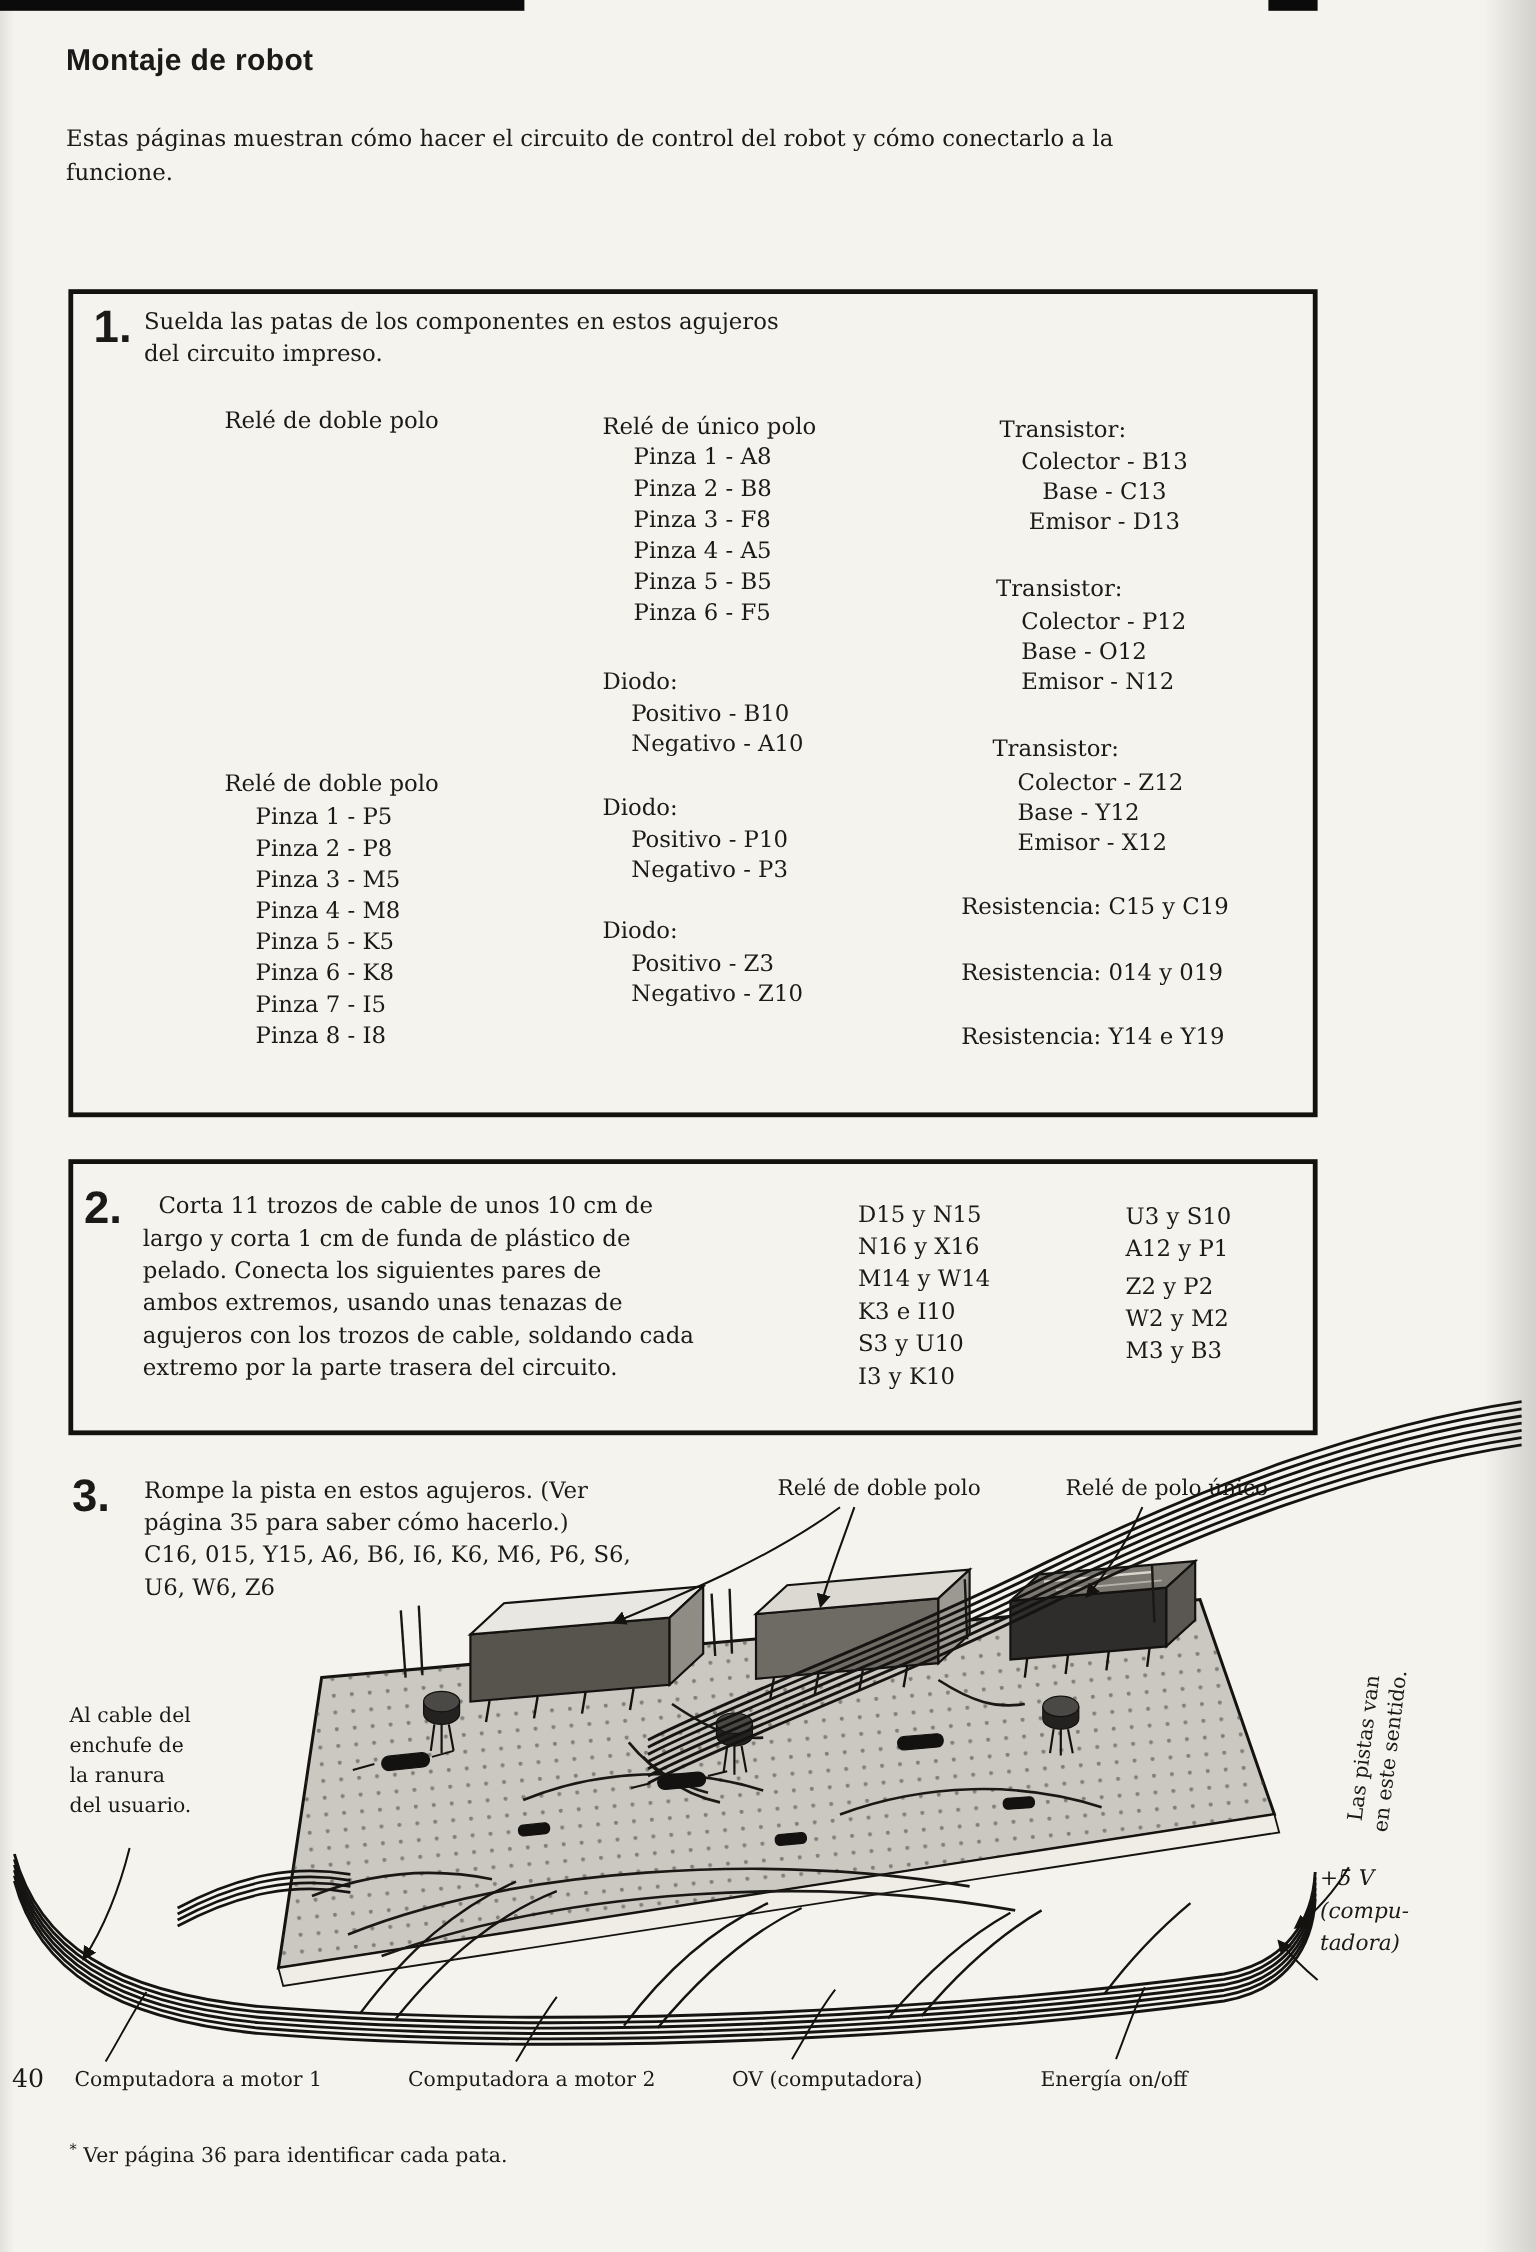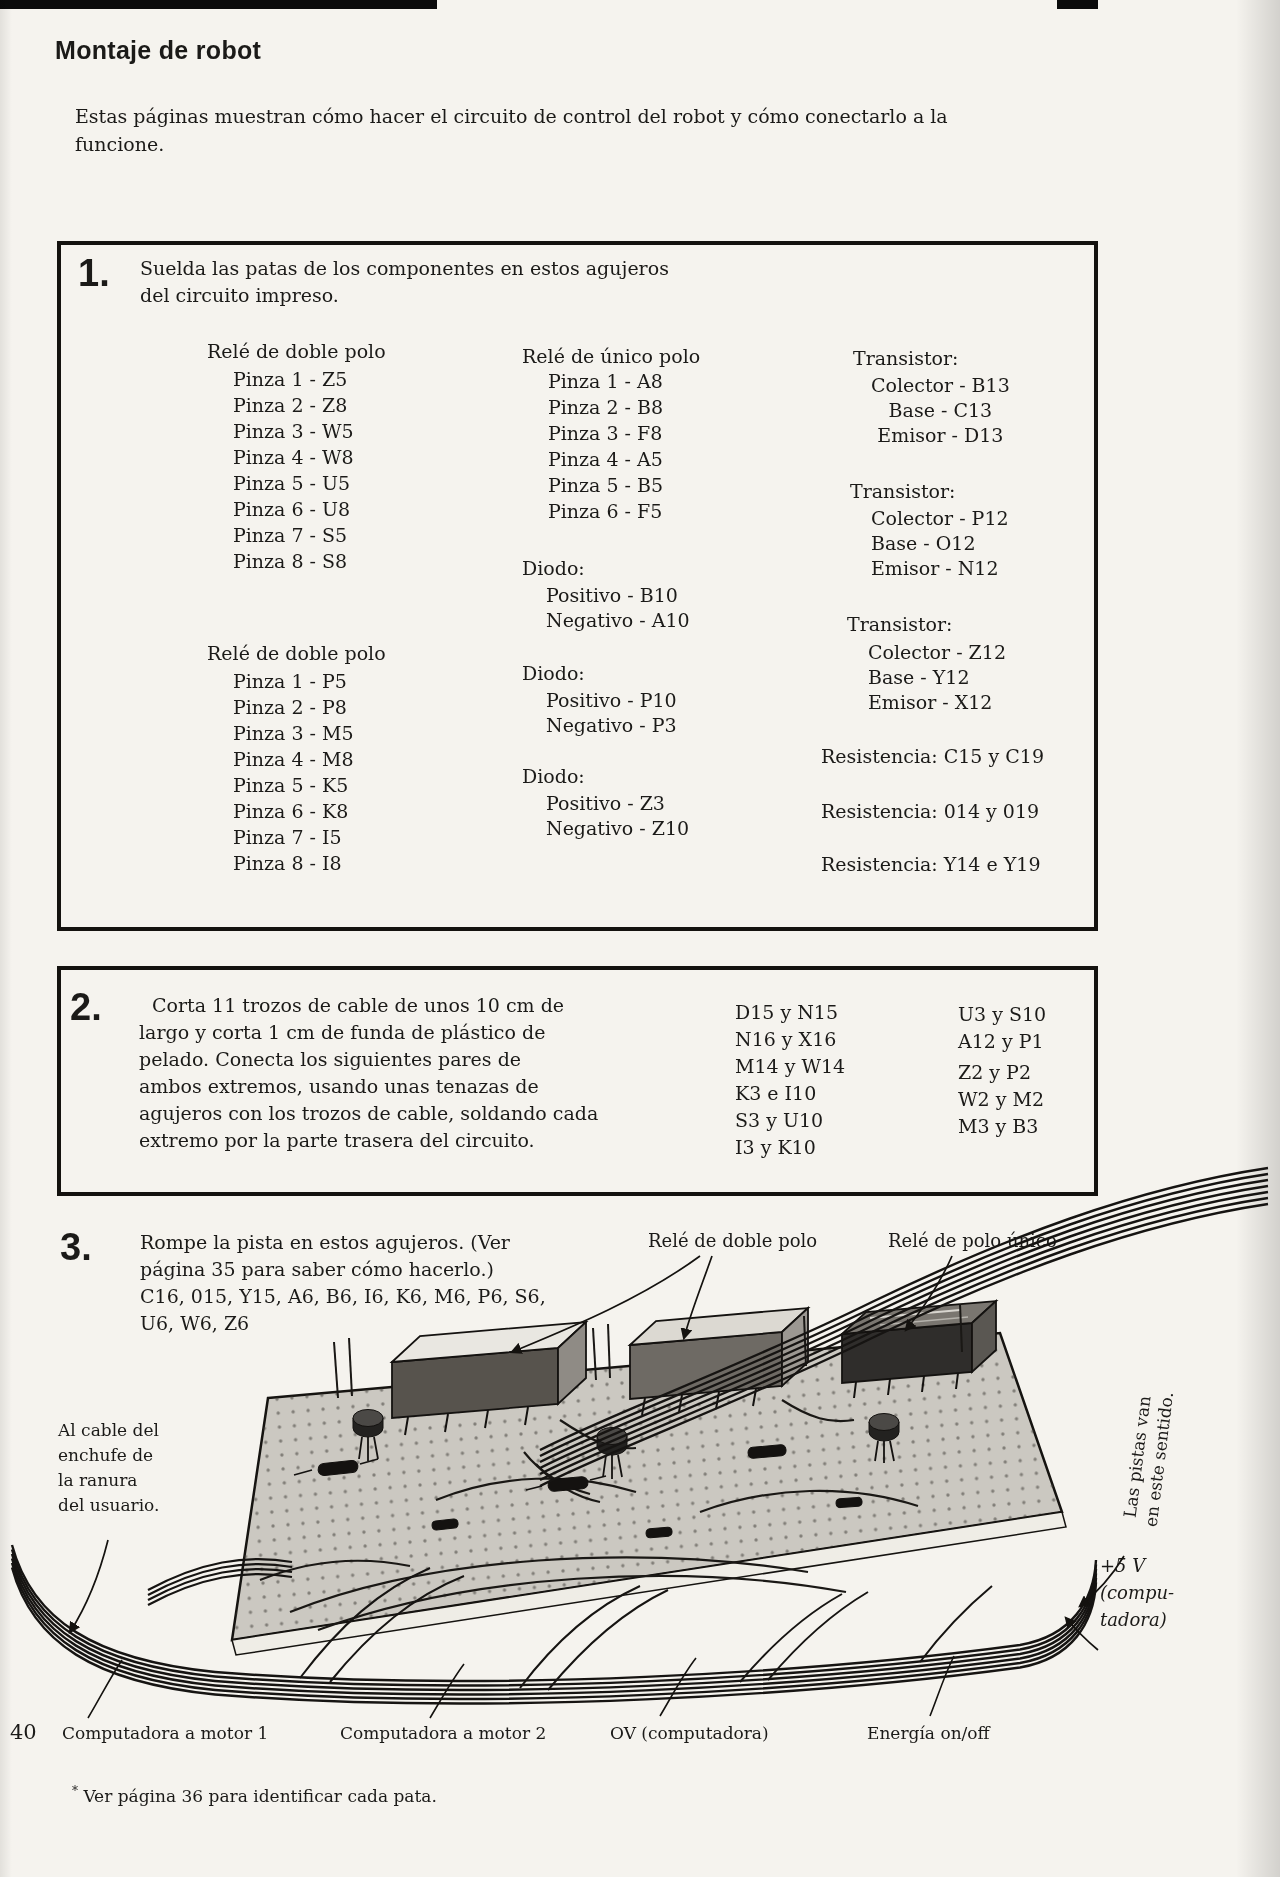--- a/index.html
+++ b/index.html
@@ -2,21 +2,21 @@
 <html><head>
 <meta charset="utf-8">
 <style>
   html,body{margin:0;padding:0;background:#cfcdc9;}
   .page{position:relative;width:1280px;height:1877px;background:#f5f3ee;overflow:hidden;
         font-family:"DejaVu Serif",serif;color:#1b1a18;}
   .abs{position:absolute;}
   .sans{font-family:"Liberation Sans",sans-serif;}
   .title{font-size:25px;font-weight:bold;letter-spacing:.3px;}
   .stepnum{font-size:38px;font-weight:bold;font-family:"Liberation Sans",sans-serif;line-height:1;}
-  .t19{font-size:19px;margin-left:20px;}
+  .t19{font-size:19px;}
   .t18{font-size:18px;}
   .t17{font-size:17px;}
   .box{position:absolute;border:4px solid #14120f;box-sizing:border-box;background:transparent;}
   .list>div{white-space:nowrap;}
   .lh26>div{line-height:26px;}
   .lh25>div{line-height:25px;}
   .lh27>div{line-height:27px;}
   .lh28>div{line-height:28px;}
   .indent-first>div:first-child{text-indent:13px;}
   .topbar{position:absolute;top:0;height:9px;background:#0b0b0b;}
@@ -45,30 +45,20 @@
     </div>
 
   <div class="box" style="left:57px;top:241px;width:1041px;height:690px;"></div>
   <div class="abs stepnum" style="left:78px;top:254px;">1.</div>
   <div class="abs t19 list lh27" style="left:120px;top:255px;">
       <div>Suelda las patas de los componentes en estos agujeros</div>
       <div>del circuito impreso.</div>
     </div>
 
   <div class="abs t19 nowrap" style="left:187px;top:340px;">Relé de doble polo</div>
-  <div class="abs t19 list lh26" style="left:213px;top:366px;">
-      <div>Pinza 1 - Z5</div>
-      <div>Pinza 2 - Z8</div>
-      <div>Pinza 3 - W5</div>
-      <div>Pinza 4 - W8</div>
-      <div>Pinza 5 - U5</div>
-      <div>Pinza 6 - U8</div>
-      <div>Pinza 7 - S5</div>
-      <div>Pinza 8 - S8</div>
-    </div>
   <div class="abs t19 nowrap" style="left:187px;top:642px;">Relé de doble polo</div>
   <div class="abs t19 list lh26" style="left:213px;top:668px;">
       <div>Pinza 1 - P5</div>
       <div>Pinza 2 - P8</div>
       <div>Pinza 3 - M5</div>
       <div>Pinza 4 - M8</div>
       <div>Pinza 5 - K5</div>
       <div>Pinza 6 - K8</div>
       <div>Pinza 7 - I5</div>
       <div>Pinza 8 - I8</div>
@@ -174,21 +164,21 @@
       <div>(compu-</div>
       <div>tadora)</div>
     </div>
 
   <div class="abs t17 nowrap" style="left:10px;top:1720px;font-size:21px;">40</div>
   <div class="abs t17 nowrap" style="left:62px;top:1723px;">Computadora a motor 1</div>
   <div class="abs t17 nowrap" style="left:340px;top:1723px;">Computadora a motor 2</div>
   <div class="abs t17 nowrap" style="left:610px;top:1723px;">OV (computadora)</div>
   <div class="abs t17 nowrap" style="left:867px;top:1723px;">Energía on/off</div>
 
-  <div class="abs t17 nowrap" style="left:58px;top:1784px;margin-left:14px;">
+  <div class="abs t17 nowrap" style="left:58px;top:1784px;">
     <sup>*</sup>
     <span>Ver página 36 para identificar cada pata.</span>
   </div>
 
   <svg class="abs" style="left:0;top:1120px;" width="1280" height="640" viewBox="0 1120 1280 640">
     <defs>
       <pattern id="dots" width="15" height="14" patternUnits="userSpaceOnUse" patternTransform="rotate(-5)">
         <circle cx="4" cy="4" r="1.7" fill="#45423d"></circle>
       </pattern>
       <clipPath id="boardClip">

